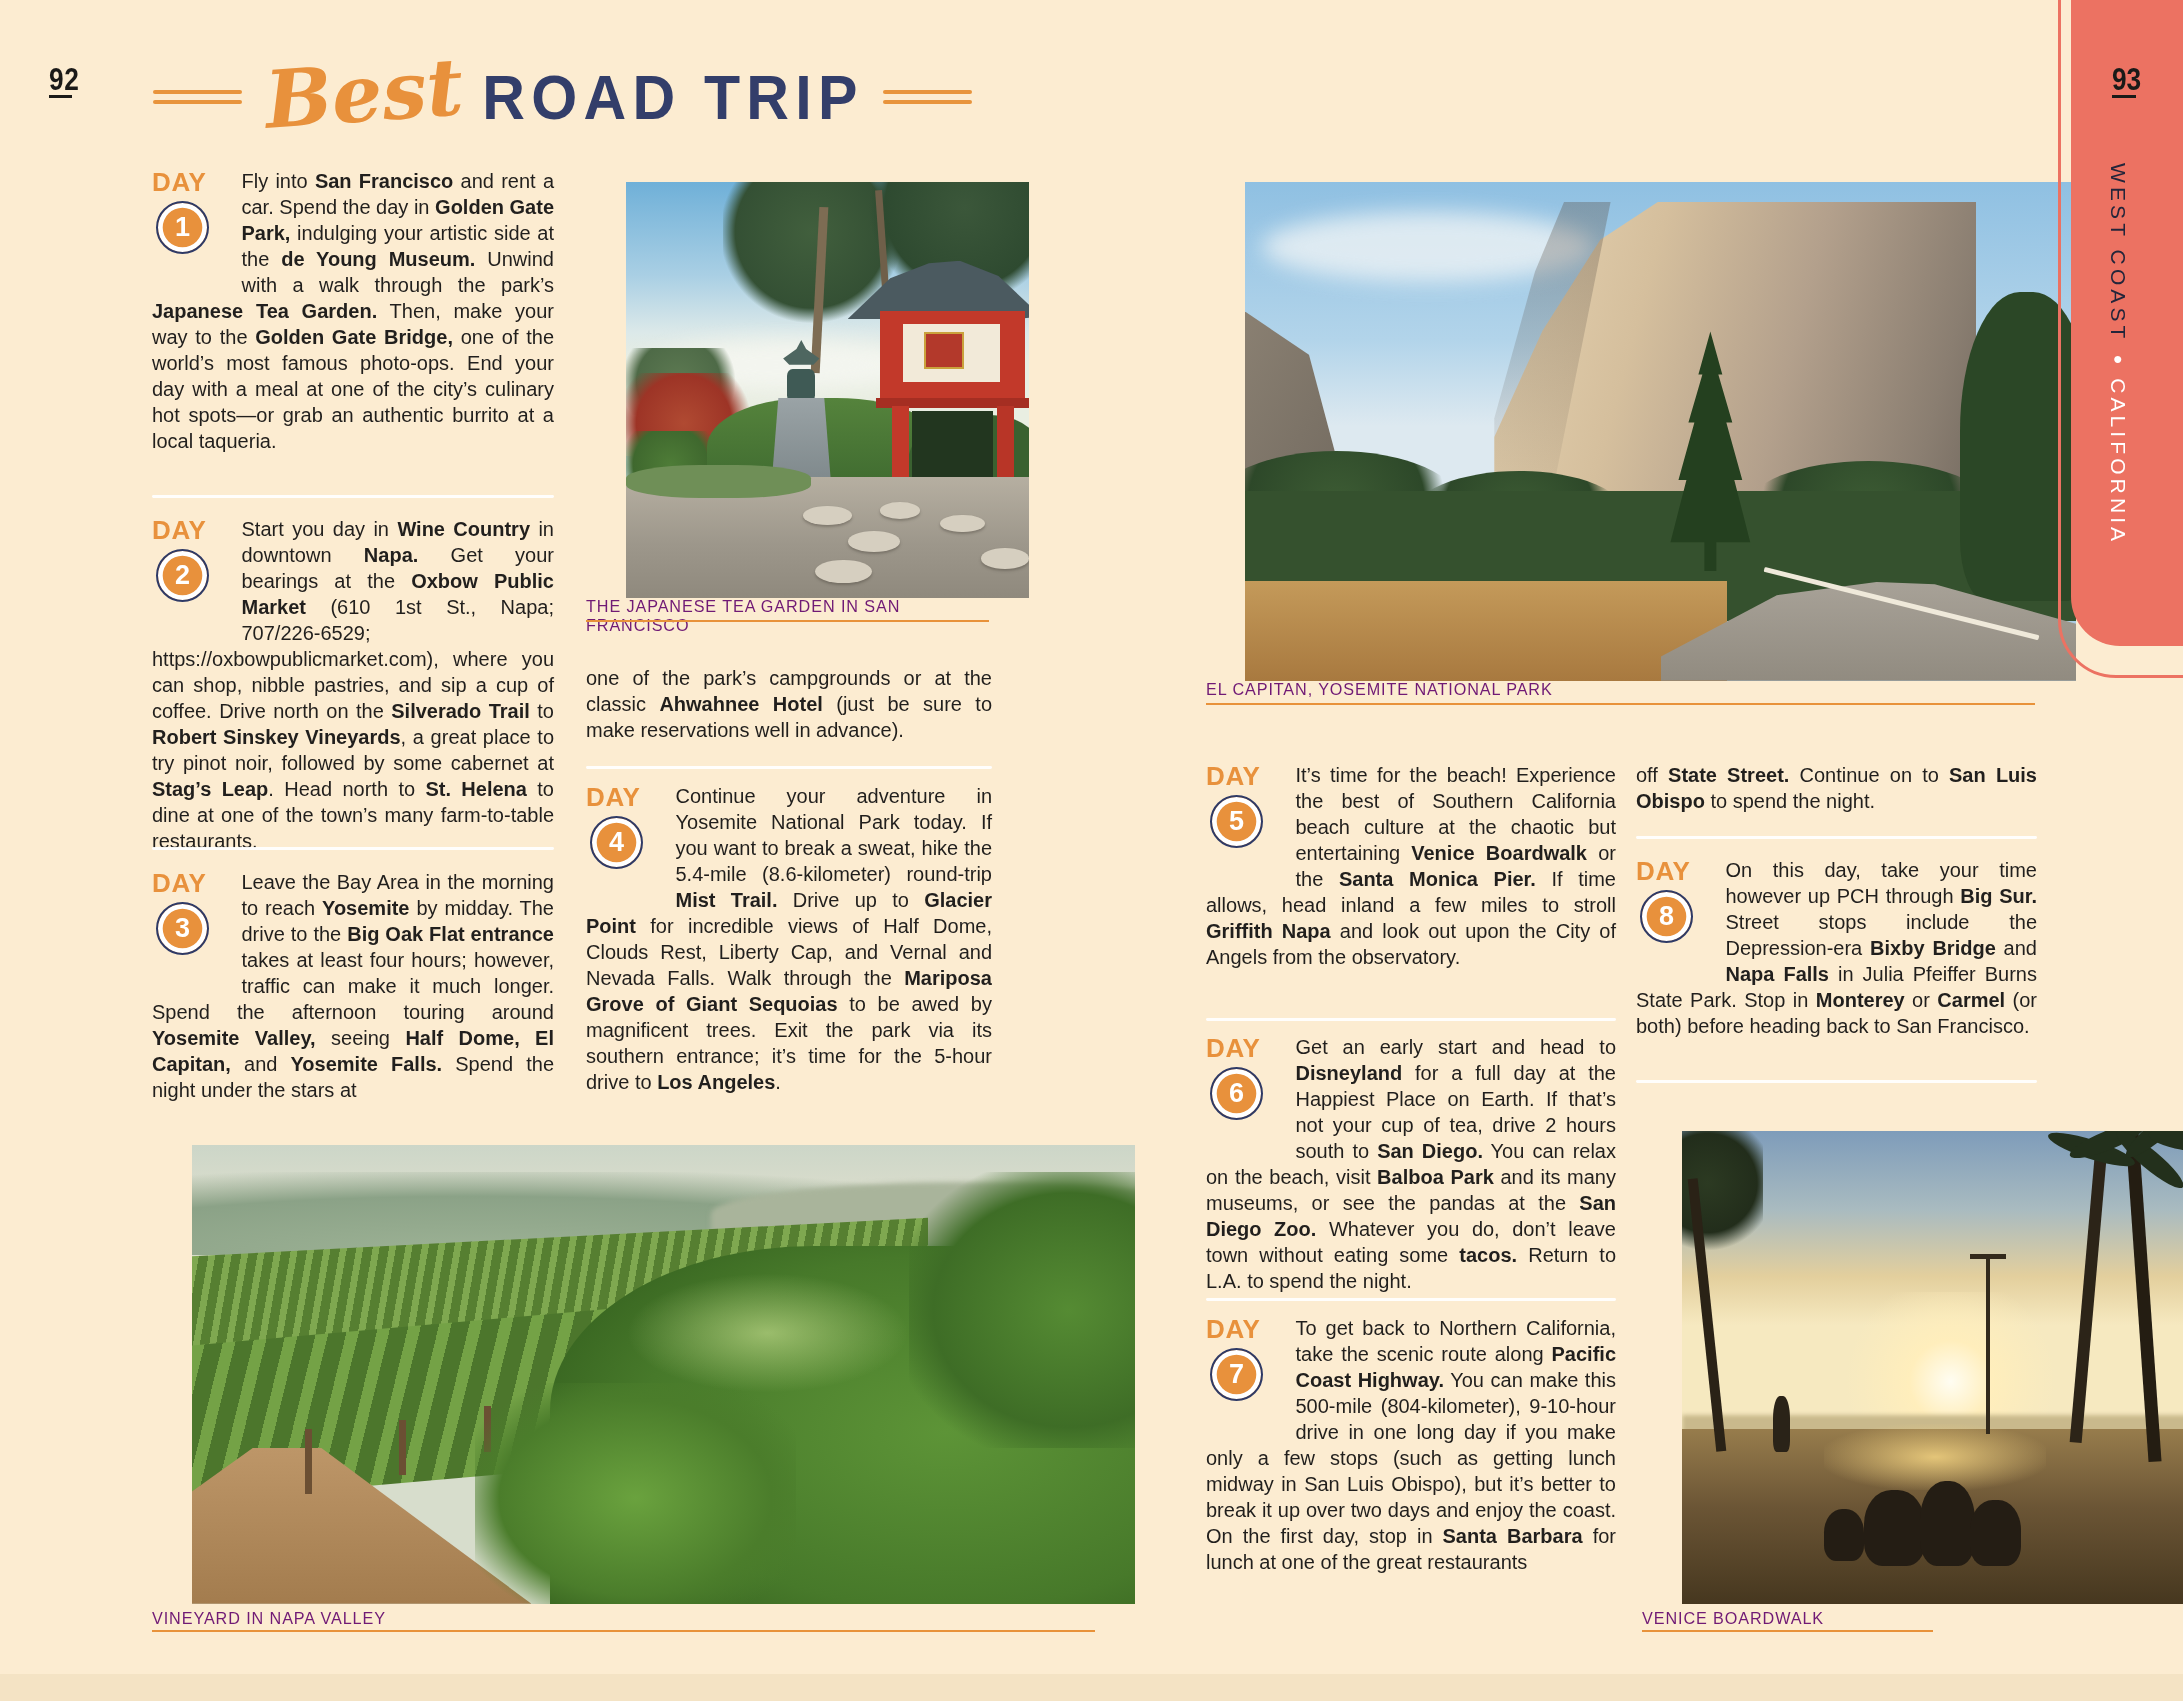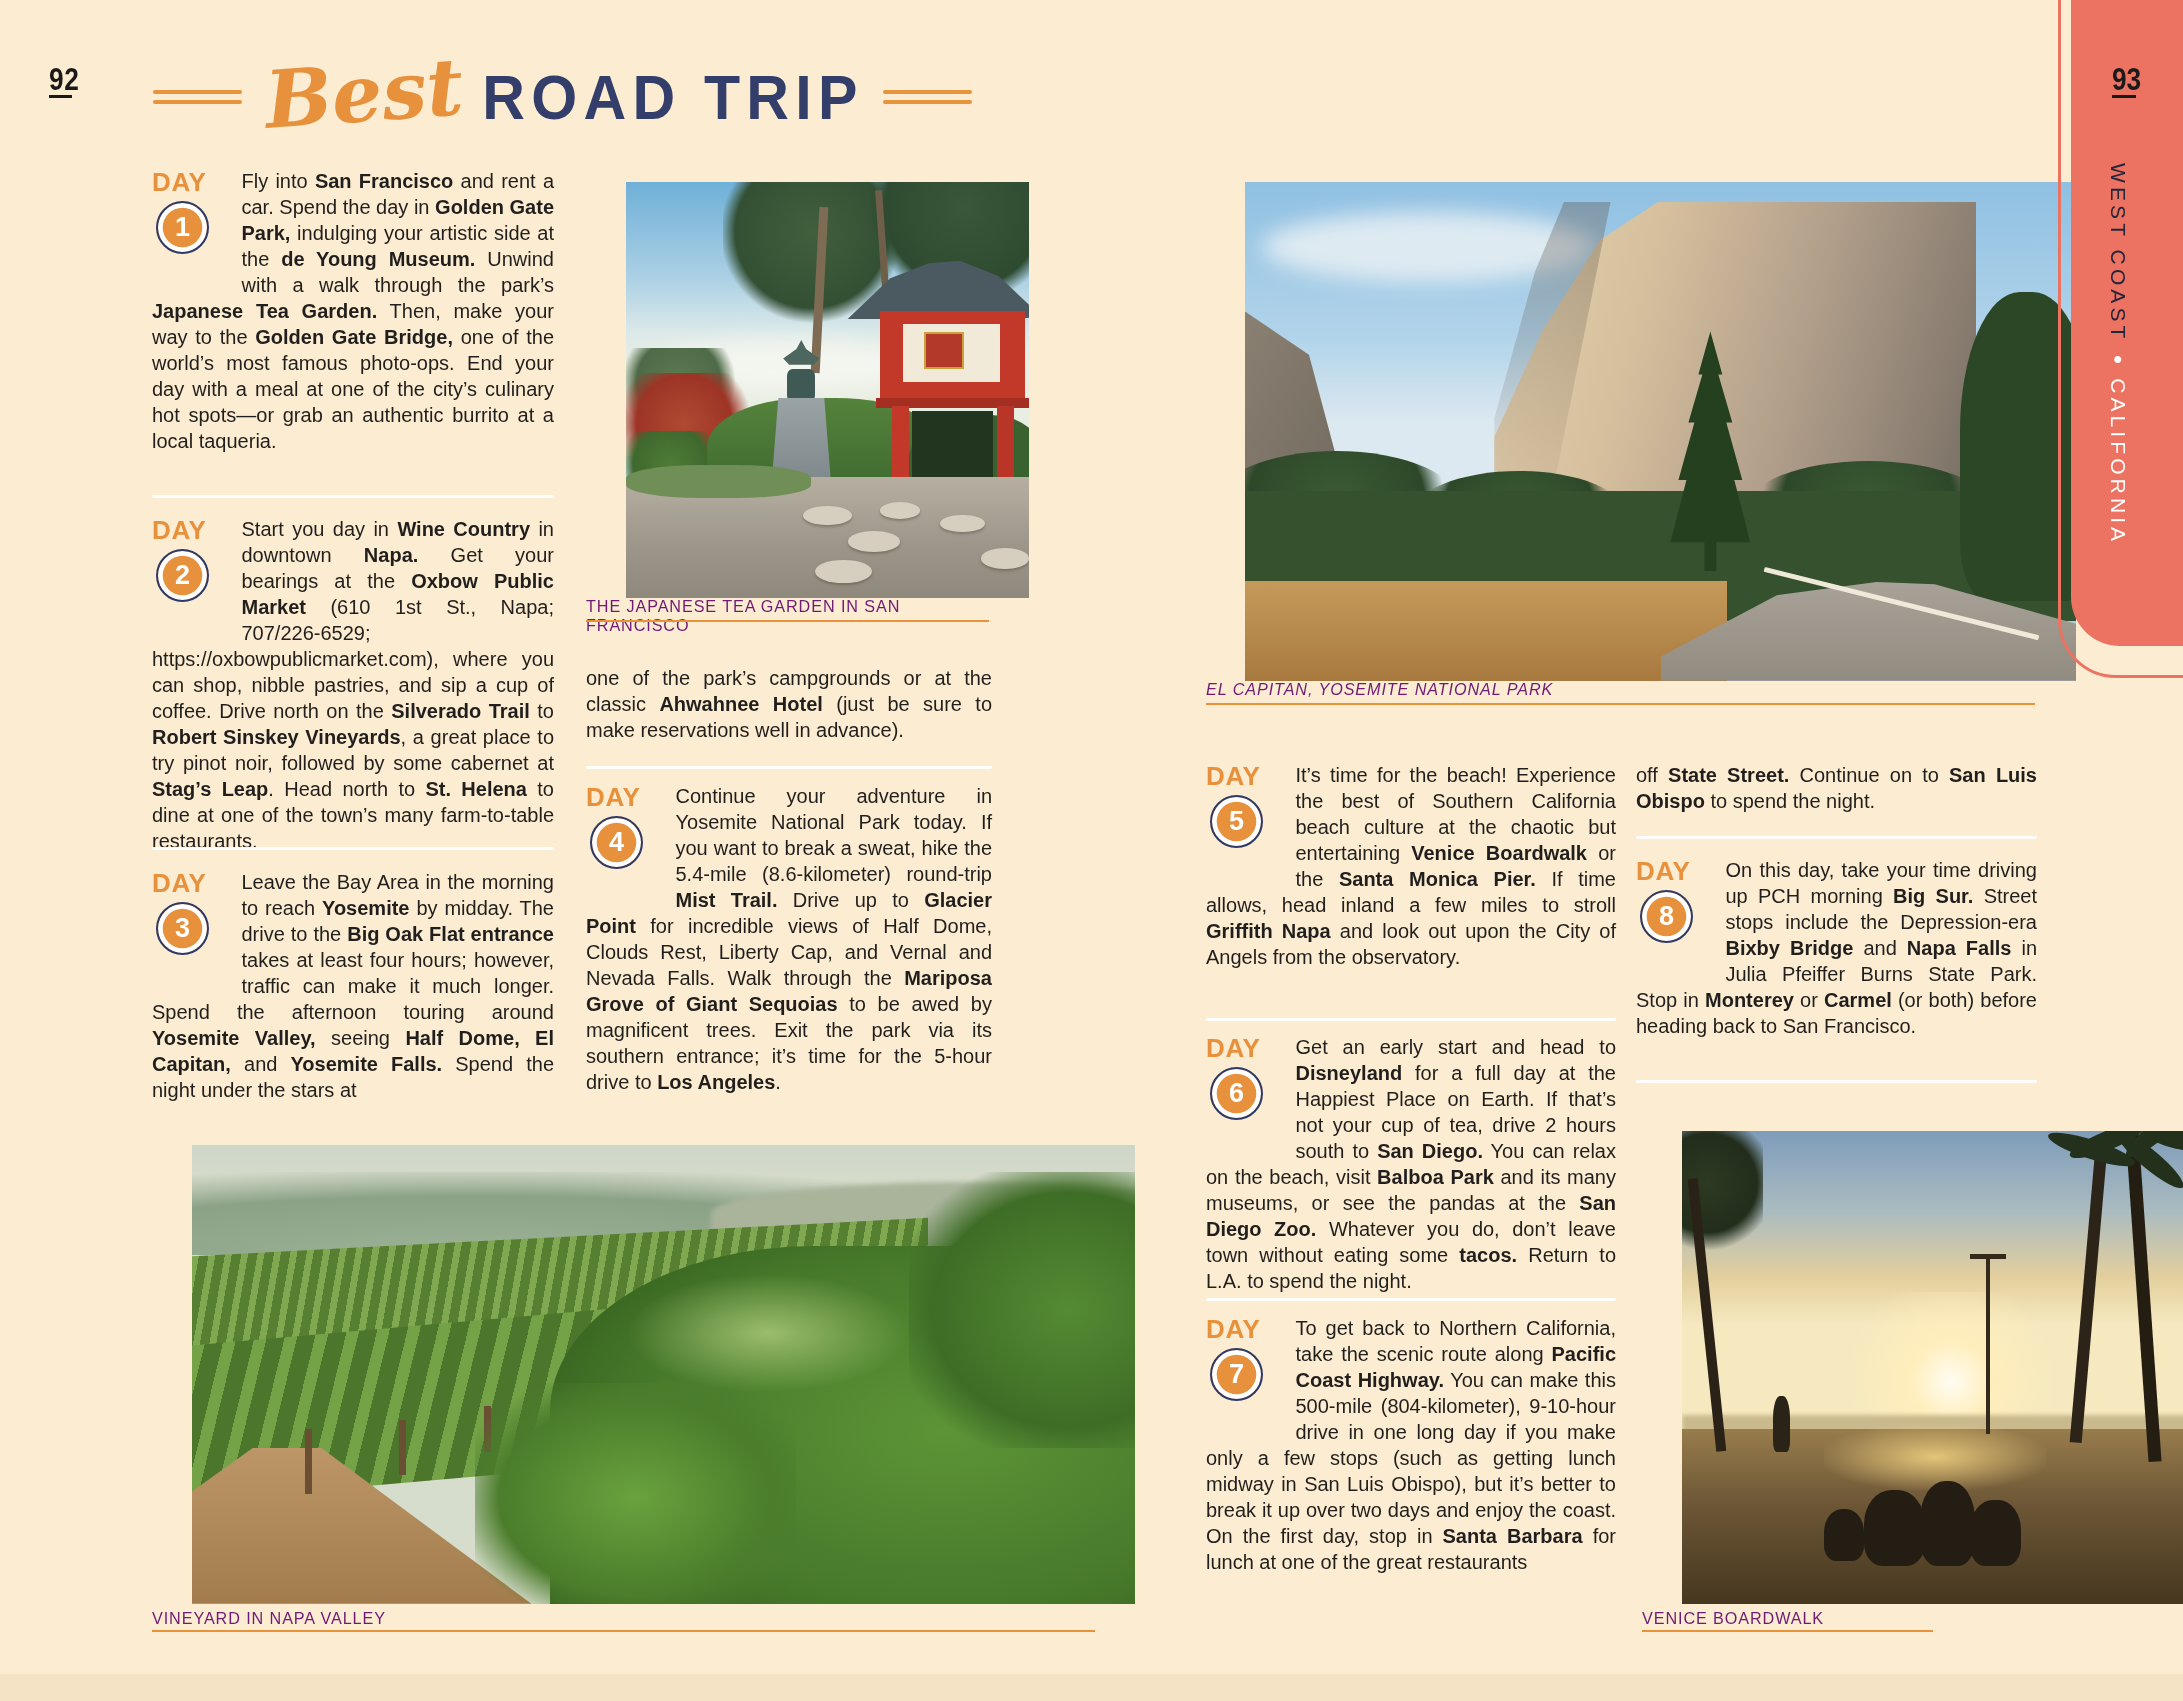--- a/index.html
+++ b/index.html
@@ -267,21 +267,21 @@
     <div class="ven-person ven-pp1"></div>
     <div class="ven-person ven-pp2"></div>
     <div class="ven-person ven-pp3"></div>
     <div class="ven-person ven-pp4"></div>
     <div class="ven-walker"></div>
   </figure>
 
   <div class="caption" style="left:586px;top:597px;width:403px;">THE JAPANESE TEA GARDEN IN SAN FRANCISCO</div>
   <div class="cap-rule" style="left:586px;top:620px;width:403px;"></div>
 
-  <div class="caption" style="left:1206px;top:680px;width:829px;font-style:italic;">EL CAPITAN, YOSEMITE NATIONAL PARK</div>
+  <div class="caption" style="left:1206px;top:680px;width:829px;">EL CAPITAN, YOSEMITE NATIONAL PARK</div>
   <div class="cap-rule" style="left:1206px;top:703px;width:829px;"></div>
 
   <div class="caption" style="left:152px;top:1609px;width:943px;">VINEYARD IN NAPA VALLEY</div>
   <div class="cap-rule" style="left:152px;top:1630px;width:943px;"></div>
 
   <div class="caption" style="left:1642px;top:1609px;width:401px;">VENICE BOARDWALK</div>
   <div class="cap-rule" style="left:1642px;top:1630px;width:291px;"></div>
 
   <section class="day" style="left:152px;top:168px;width:402px;">
     <p class="body-text"><span class="badge">
@@ -365,21 +365,21 @@
   </section>
 
   <div class="divider" style="left:1636px;top:836px;width:401px;"></div>
 
   <section class="day" style="left:1636px;top:857px;width:401px;">
     <p class="body-text"><span class="badge">
           <span class="day-word" style="display:block">DAY</span>
           <span class="day-circle">
             <span class="day-num">8</span>
           </span>
-        </span><span>On this day, take your time driving up PCH morning </span><b>Big Sur.</b><span> Street stops include the Depression-era </span><b>Bixby Bridge</b><span> and </span><b>Napa Falls</b><span> in Julia Pfeiffer Burns State Park. Stop in </span><b>Monterey</b><span> or </span><b>Carmel</b><span> (or both) before heading back to San Francisco.</span></p>
+        </span><span>On this day, take your time however up PCH through </span><b>Big Sur.</b><span> Street stops include the Depression-era </span><b>Bixby Bridge</b><span> and </span><b>Napa Falls</b><span> in Julia Pfeiffer Burns State Park. Stop in </span><b>Monterey</b><span> or </span><b>Carmel</b><span> (or both) before heading back to San Francisco.</span></p>
   </section>
 
   <div class="divider" style="left:1636px;top:1080px;width:401px;"></div>
 
   <div id="tab-outline"></div>
   <div id="tab-main">
     <div id="tab-pagenum">93</div>
     <div id="tab-pagenum-rule"></div>
     <div id="tab-vertical">
       <span class="region">WEST COAST</span><span class="sep">●</span><span class="state">CALIFORNIA</span>

